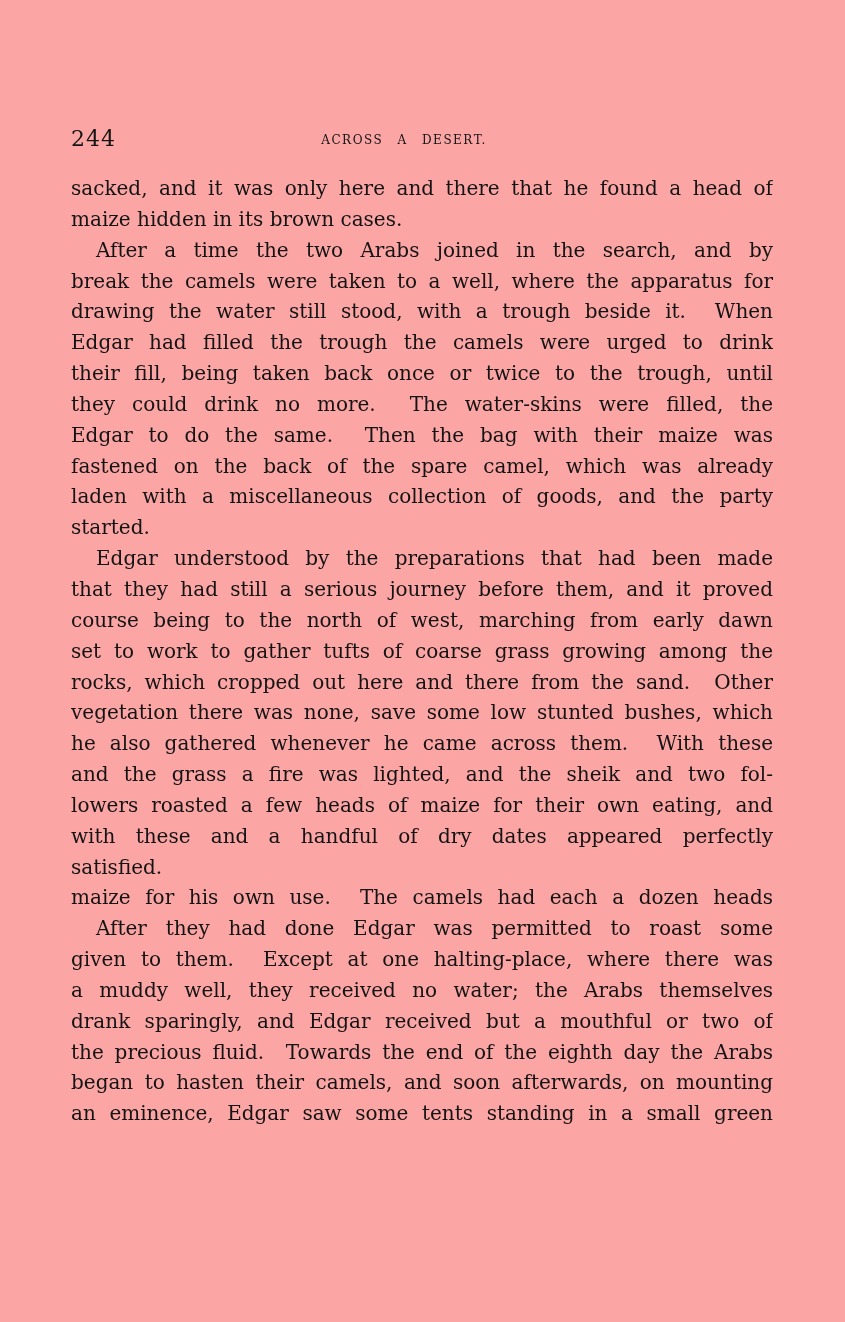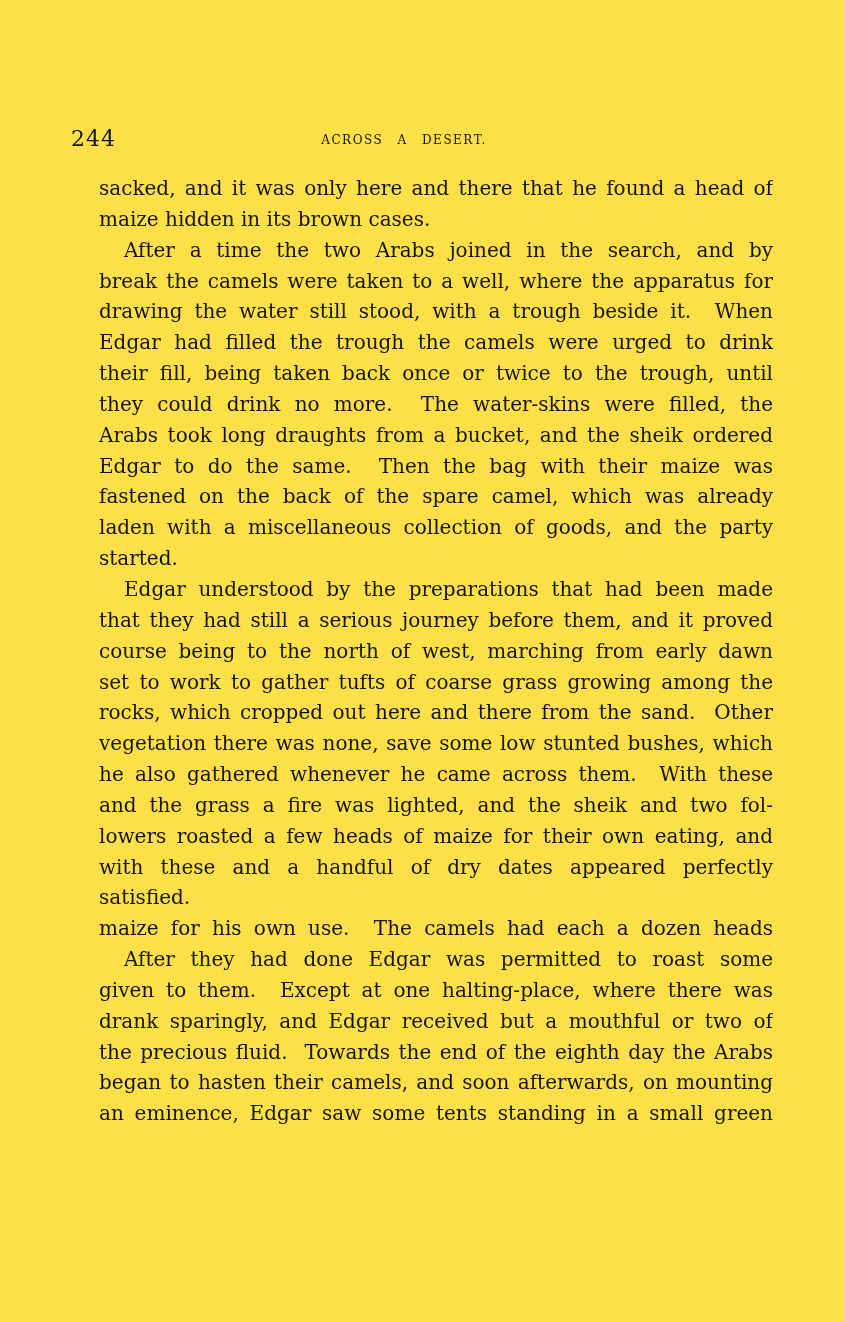--- a/index.html
+++ b/index.html
@@ -4,21 +4,21 @@
 <style>
   html, body {
     margin: 0;
     padding: 0;
     background: #ffffff;
   }
   .book-page {
     position: relative;
     width: 845px;
     height: 1322px;
-    background: #fde047;
+    background: #fca5a5;
     color: #141414;
     font-family: "DejaVu Serif", "Liberation Serif", serif;
     overflow: hidden;
   }
   .running-header {
     position: absolute;
     left: 71px;
     top: 128px;
     width: 702px;
     height: 26px;
@@ -50,21 +50,20 @@
     font-size: 20px;
     line-height: 30.85px;
   }
   .para { margin: 0; }
   .line {
     text-align: justify;
     text-align-last: justify;
     white-space: pre-wrap;
     height: 30.85px;
     overflow: hidden;
-    margin-left: 28px;
   }
   .line.plain {
     text-align: center;
     text-align-last: left;
   }
   .line.indent {
     padding-left: 25px;
   }
 </style>
 </head>
@@ -80,21 +79,20 @@
         <div class="line">sacked, and it was only here and there that he found a head of</div>
         <div class="line plain">maize hidden in its brown cases.</div>
       </div>
       <div class="para">
         <div class="line indent">After a time the two Arabs joined in the search, and by</div>
         <div class="line">break the camels were taken to a well, where the apparatus for</div>
         <div class="line">drawing the water still stood, with a trough beside it.  When</div>
         <div class="line">Edgar had filled the trough the camels were urged to drink</div>
         <div class="line">their fill, being taken back once or twice to the trough, until</div>
         <div class="line">they could drink no more.  The water-skins were filled, the</div>
-        <div class="line">Arabs took long draughts from a bucket, and the sheik ordered</div>
         <div class="line">Edgar to do the same.  Then the bag with their maize was</div>
         <div class="line">fastened on the back of the spare camel, which was already</div>
         <div class="line">laden with a miscellaneous collection of goods, and the party</div>
         <div class="line plain">started.</div>
       </div>
       <div class="para">
         <div class="line indent">Edgar understood by the preparations that had been made</div>
         <div class="line">that they had still a serious journey before them, and it proved</div>
         <div class="line">course being to the north of west, marching from early dawn</div>
         <div class="line">set to work to gather tufts of coarse grass growing among the</div>
@@ -103,19 +101,20 @@
         <div class="line">he also gathered whenever he came across them.  With these</div>
         <div class="line">and the grass a fire was lighted, and the sheik and two fol-</div>
         <div class="line">lowers roasted a few heads of maize for their own eating, and</div>
         <div class="line">with these and a handful of dry dates appeared perfectly</div>
         <div class="line plain">satisfied.</div>
       </div>
       <div class="para">
         <div class="line">maize for his own use.  The camels had each a dozen heads</div>
         <div class="line indent">After they had done Edgar was permitted to roast some</div>
         <div class="line">given to them.  Except at one halting-place, where there was</div>
+        <div class="line">a muddy well, they received no water; the Arabs themselves</div>
         <div class="line">drank sparingly, and Edgar received but a mouthful or two of</div>
         <div class="line">the precious fluid.  Towards the end of the eighth day the Arabs</div>
         <div class="line">began to hasten their camels, and soon afterwards, on mounting</div>
         <div class="line">an eminence, Edgar saw some tents standing in a small green</div>
       </div>
     </div>
 </div>
 
 </body></html>

